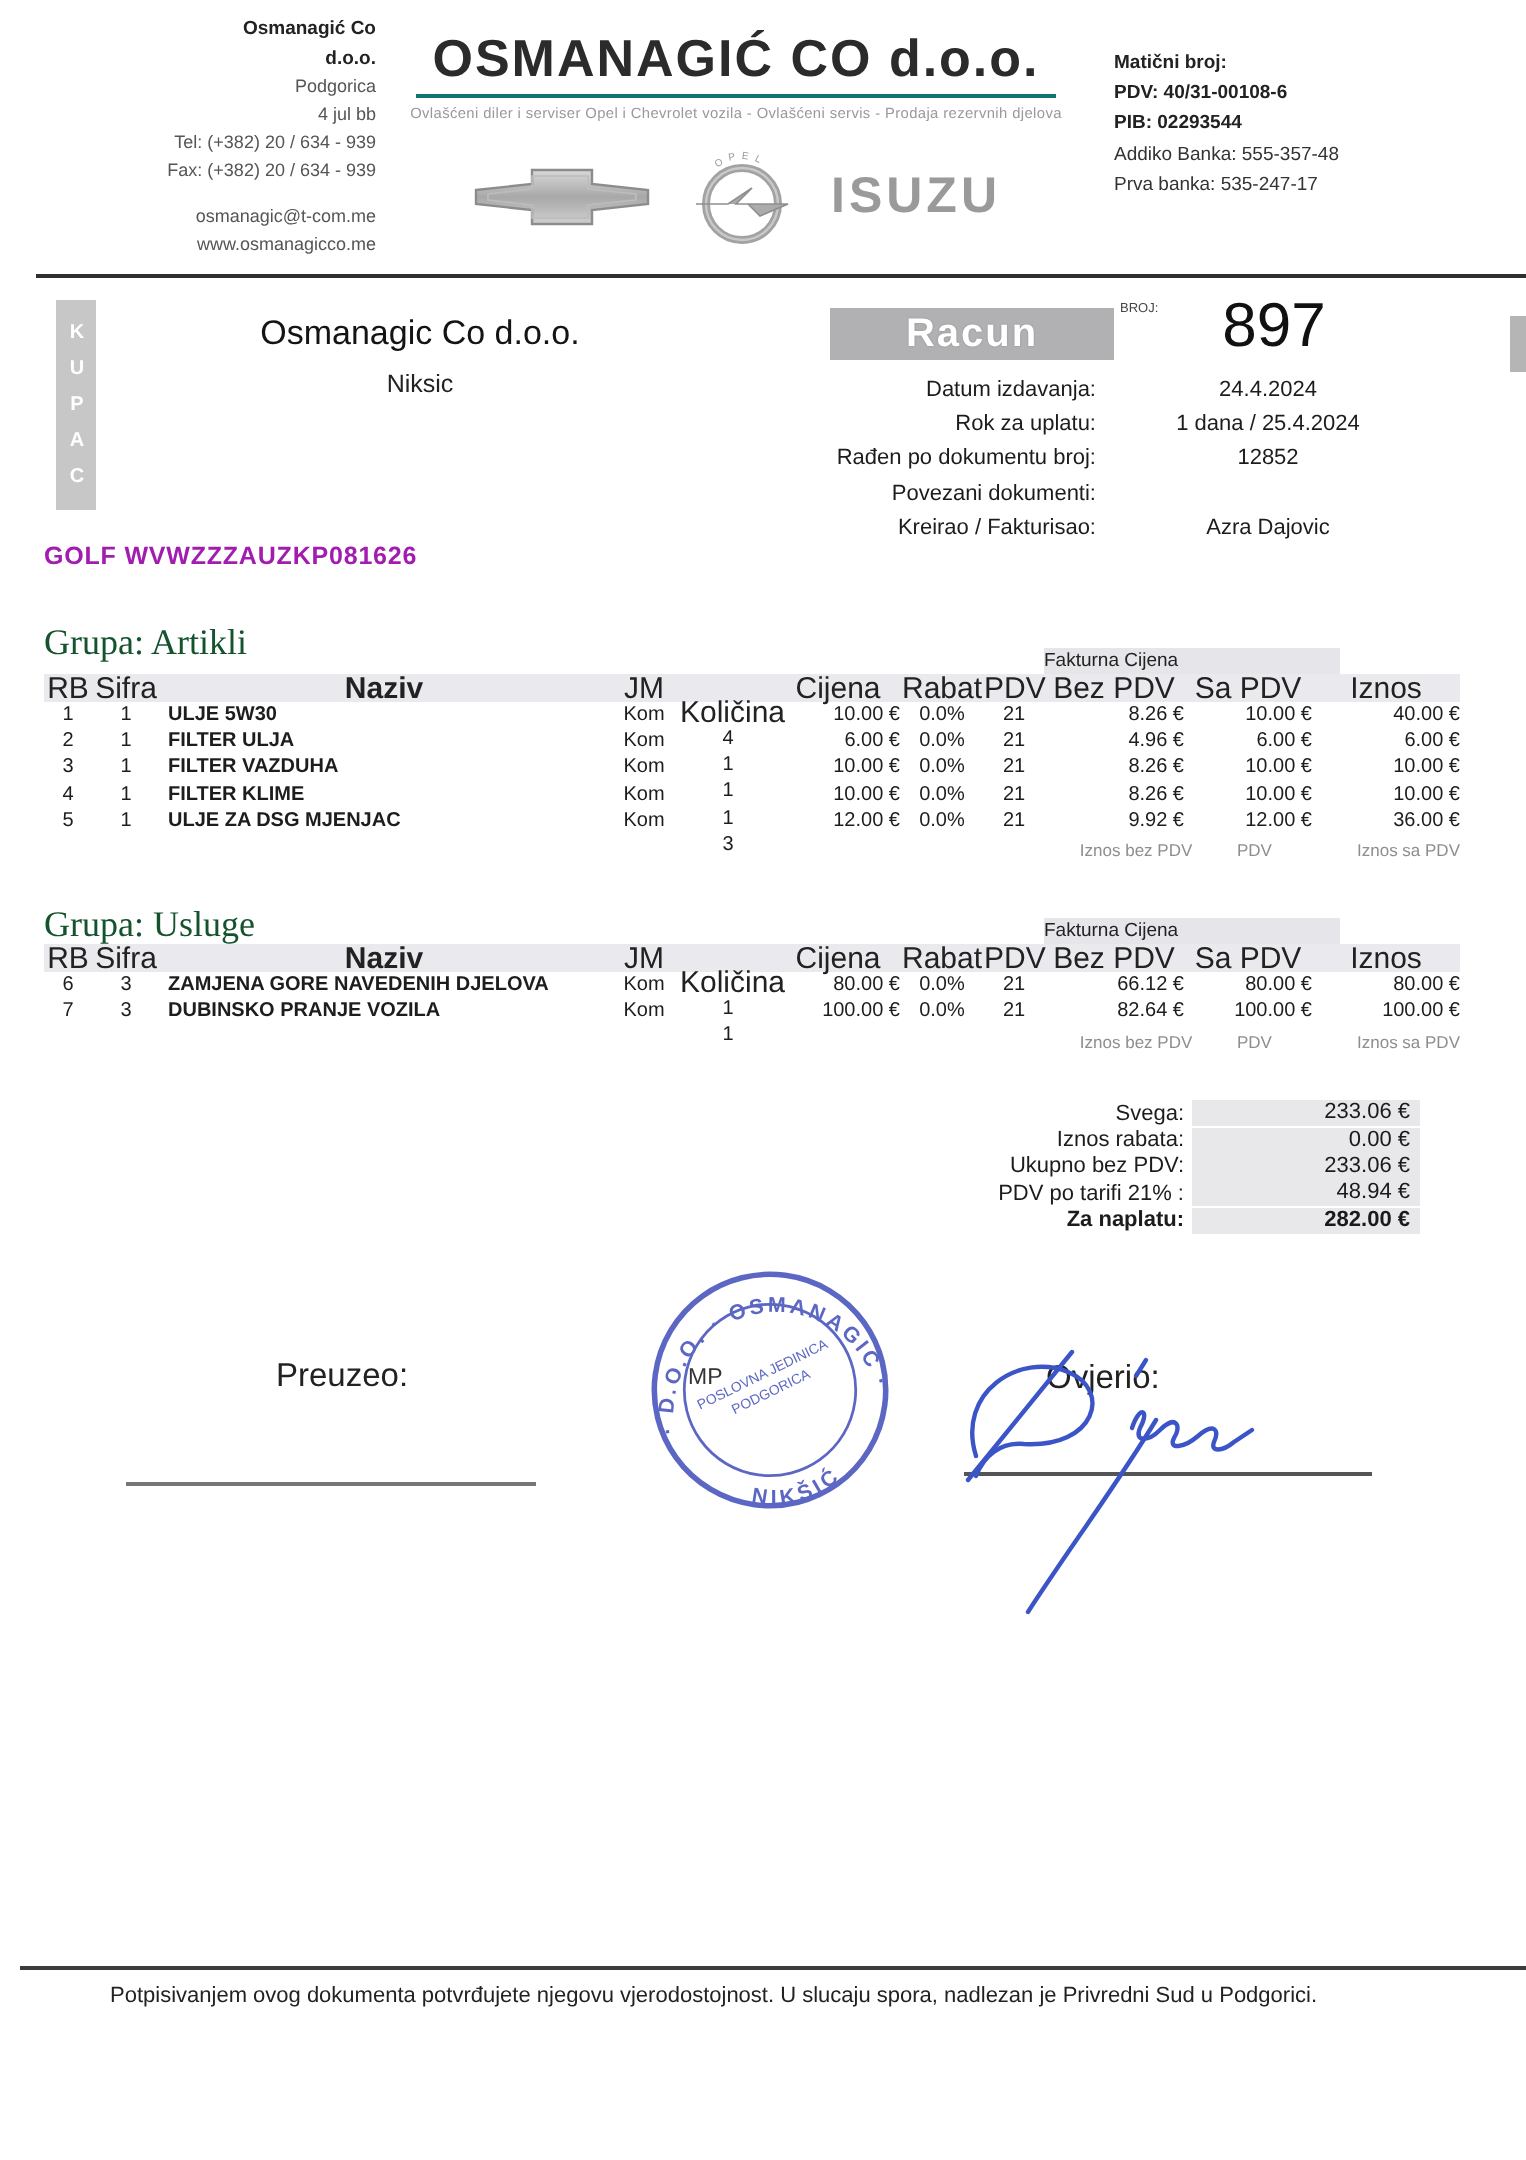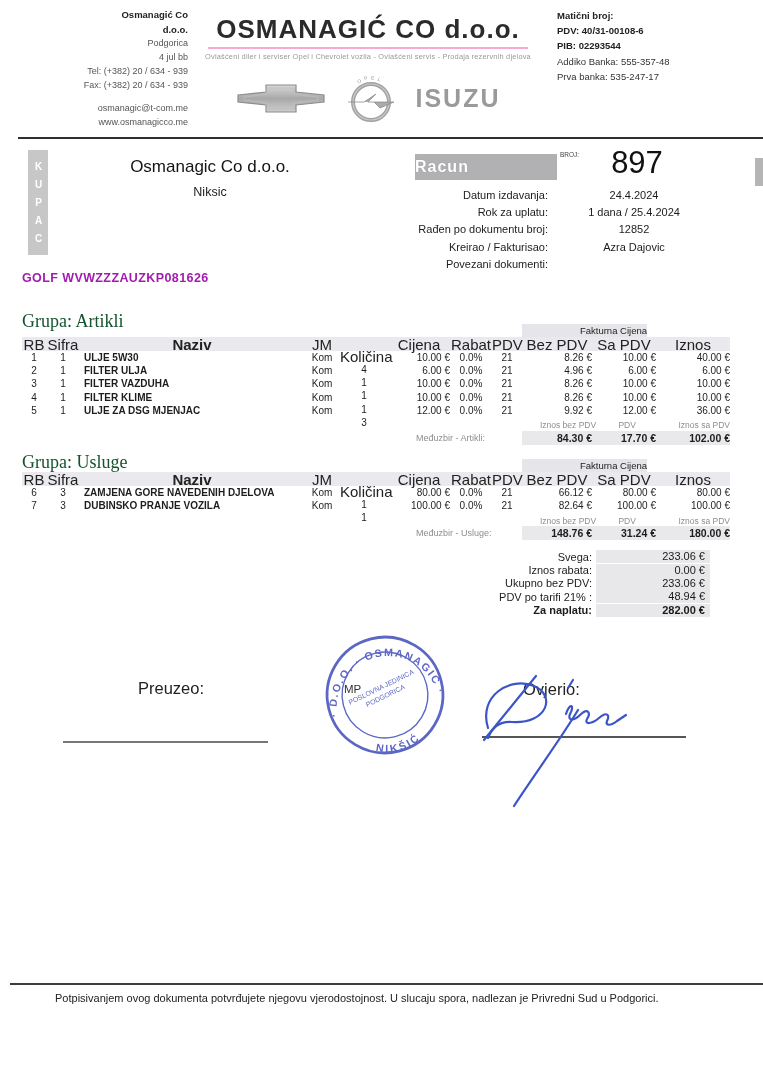--- a/index.html
+++ b/index.html
@@ -6,56 +6,56 @@
   #page{position:relative;width:763px;height:1080px;background:#ffffff;margin:0 auto;
         font-family:"Liberation Sans", sans-serif;color:#1a1a1a;overflow:hidden;}
 
   
   .hdr-left{position:absolute;top:8px;left:40px;width:148px;text-align:right;
             font-size:9px;color:#555;line-height:1.55;}
   .hdr-left .b{font-weight:bold;color:#222;font-size:9.5px;}
   .hdr-left .gap{height:9px;}
   .hdr-center{position:absolute;top:14px;left:192px;width:352px;text-align:center;}
   .main-title{display:inline-block;font-size:26px;font-weight:bold;color:#2b2b2b;
-              letter-spacing:1px;border-bottom:2px solid #f9a8d4;padding:0 8px 2px 8px;}
+              letter-spacing:1px;border-bottom:2px solid #0f766e;padding:0 8px 2px 8px;}
   .tagline{font-size:7.4px;color:#999;margin-top:3px;letter-spacing:0.2px;}
   .logo-row{display:flex;justify-content:center;align-items:center;gap:20px;margin-top:8px;height:58px;}
   .isuzu{font-size:25px;font-weight:bold;color:#9a9a9a;letter-spacing:2px;}
-  .hdr-right{position:absolute;top:8px;left:557px;width:200px;font-size:9.5px;
+  .hdr-right{position:absolute;top:24px;left:557px;width:200px;font-size:9.5px;
              color:#333;line-height:1.6;text-align:left;}
   .hdr-right .b{font-weight:bold;color:#222;}
   .top-divider{position:absolute;top:137px;left:18px;width:745px;border-top:2px solid #2f2f2f;}
   .edge-artifact{position:absolute;top:158px;left:755px;width:8px;height:28px;background:#b5b5b5;}
 
   
   .kupac-bar{position:absolute;top:150px;left:28px;width:20px;height:105px;background:#c7c7c7;
              color:#fff;font-weight:bold;font-size:10px;writing-mode:vertical-rl;
              text-orientation:upright;letter-spacing:7px;text-align:center;line-height:20px;padding-top:6px;box-sizing:border-box;}
   .cust-name{position:absolute;top:157px;left:95px;width:230px;text-align:center;font-size:17px;color:#141414;}
   .cust-city{position:absolute;top:185px;left:95px;width:230px;text-align:center;font-size:12.5px;color:#222;}
   .racun-box{position:absolute;top:154px;left:415px;width:142px;height:26px;background:#b1b1b3;
-             color:#fff;font-weight:800;font-size:16px;letter-spacing:1px;text-align:left;line-height:26px;
+             color:#fff;font-weight:800;font-size:20px;letter-spacing:1px;text-align:center;line-height:26px;
              text-shadow:0 0 1px #8a8a8a;}
   .broj-label{position:absolute;top:151px;left:560px;font-size:6.5px;color:#444;}
   .invoice-number{position:absolute;top:145px;left:582px;width:110px;text-align:center;
                   font-size:31px;font-weight:500;color:#111;}
   .inv-rows{position:absolute;top:186px;left:388px;width:332px;}
   .inv-row{display:flex;height:17.4px;align-items:center;}
   .inv-row .lbl{width:160px;text-align:right;font-size:11px;color:#1c1c1c;}
   .inv-row .val{width:172px;text-align:center;font-size:11px;color:#1c1c1c;}
 
   .vehicle{position:absolute;top:271px;left:22px;font-size:12.5px;font-weight:bold;
            color:#a21caf;letter-spacing:0.4px;}
 
   
   .grp-title{position:absolute;left:22px;font-size:18px;color:#14532d;font-family:Liberation Serif, serif;}
   .tbl{position:absolute;left:22px;width:708px;font-size:10px;color:#1d1d1d;}
   .frow{display:flex;align-items:center;}
-  .fakturna-band{margin-left:500px;width:125px;height:13px;background:#e6e6ea;
-                 text-align:right;font-size:9.5px;color:#222;line-height:13px;}
+  .fakturna-band{margin-left:500px;width:148px;height:13px;background:#e6e6ea;
+                 text-align:left;font-size:9.5px;color:#222;line-height:13px;}
   .thead{background:#eaeaee;height:14px;font-size:15px;color:#222;}
   .trow{height:13.2px;}
   .c-rb{width:24px;text-align:center;}
   .c-sifra{width:34px;text-align:center;}
   .c-naziv{width:224px;text-align:left;padding-left:4px;box-sizing:border-box;font-weight:bold;}
   .thead .c-naziv{text-align:center;padding-left:0;}
   .c-jm{width:36px;text-align:center;}
   .c-kol{width:48px;text-align:center;margin-top:24px;}
   .c-cij{width:62px;text-align:right;}
   .thead .c-cij{text-align:center;}
@@ -169,26 +169,26 @@
     </div>
     <div class="inv-row">
       <div class="lbl">Rok za uplatu:</div>
       <div class="val">1 dana / 25.4.2024</div>
     </div>
     <div class="inv-row">
       <div class="lbl">Rađen po dokumentu broj:</div>
       <div class="val">12852</div>
     </div>
     <div class="inv-row">
+      <div class="lbl">Povezani dokumenti:</div>
+      <div class="val"></div>
+    </div>
+    <div class="inv-row">
       <div class="lbl">Kreirao / Fakturisao:</div>
       <div class="val">Azra Dajovic</div>
-    </div>
-    <div class="inv-row">
-      <div class="lbl">Povezani dokumenti:</div>
-      <div class="val"></div>
     </div>
   </div>
 
   <div class="vehicle">GOLF WVWZZZAUZKP081626</div>
 
   <div class="grp-title" style="top:311px;">Grupa: Artikli</div>
   <div class="tbl" style="top:324px;">
     <div class="fakturna-band">Fakturna Cijena</div>
     <div class="frow thead">
       <div class="c-rb">RB</div>
@@ -267,27 +267,20 @@
       <div class="c-bez">9.92 €</div>
       <div class="c-sa">12.00 €</div>
       <div class="c-izn">36.00 €</div>
     </div>
     <div class="frow sub-lblrow">
       <div class="spacer522"></div>
       <div class="c-bez">Iznos bez PDV</div>
       <div class="c-sa">PDV</div>
       <div class="c-izn">Iznos sa PDV</div>
     </div>
-    <div class="frow sub-valrow">
-      <div class="spacer366"></div>
-      <div class="medju">Međuzbir - Artikli:</div>
-      <div class="c-bez sub-val">84.30 €</div>
-      <div class="c-sa sub-val">17.70 €</div>
-      <div class="c-izn sub-val">102.00 €</div>
-    </div>
   </div>
 
   <div class="grp-title" style="top:452px;">Grupa: Usluge</div>
   <div class="tbl" style="top:459px;">
     <div class="fakturna-band">Fakturna Cijena</div>
     <div class="frow thead">
       <div class="c-rb">RB</div>
       <div class="c-sifra">Sifra</div>
       <div class="c-naziv">Naziv</div>
       <div class="c-jm">JM</div>
@@ -323,27 +316,20 @@
       <div class="c-pdv">21</div>
       <div class="c-bez">82.64 €</div>
       <div class="c-sa">100.00 €</div>
       <div class="c-izn">100.00 €</div>
     </div>
     <div class="frow sub-lblrow">
       <div class="spacer522"></div>
       <div class="c-bez">Iznos bez PDV</div>
       <div class="c-sa">PDV</div>
       <div class="c-izn">Iznos sa PDV</div>
-    </div>
-    <div class="frow sub-valrow">
-      <div class="spacer366"></div>
-      <div class="medju">Međuzbir - Usluge:</div>
-      <div class="c-bez sub-val">148.76 €</div>
-      <div class="c-sa sub-val">31.24 €</div>
-      <div class="c-izn sub-val">180.00 €</div>
     </div>
   </div>
 
   <div class="totals">
     <div class="tot-row">
       <div class="lbl">Svega:</div>
       <div class="val">233.06 €</div>
     </div>
     <div class="tot-row">
       <div class="lbl">Iznos rabata:</div>

